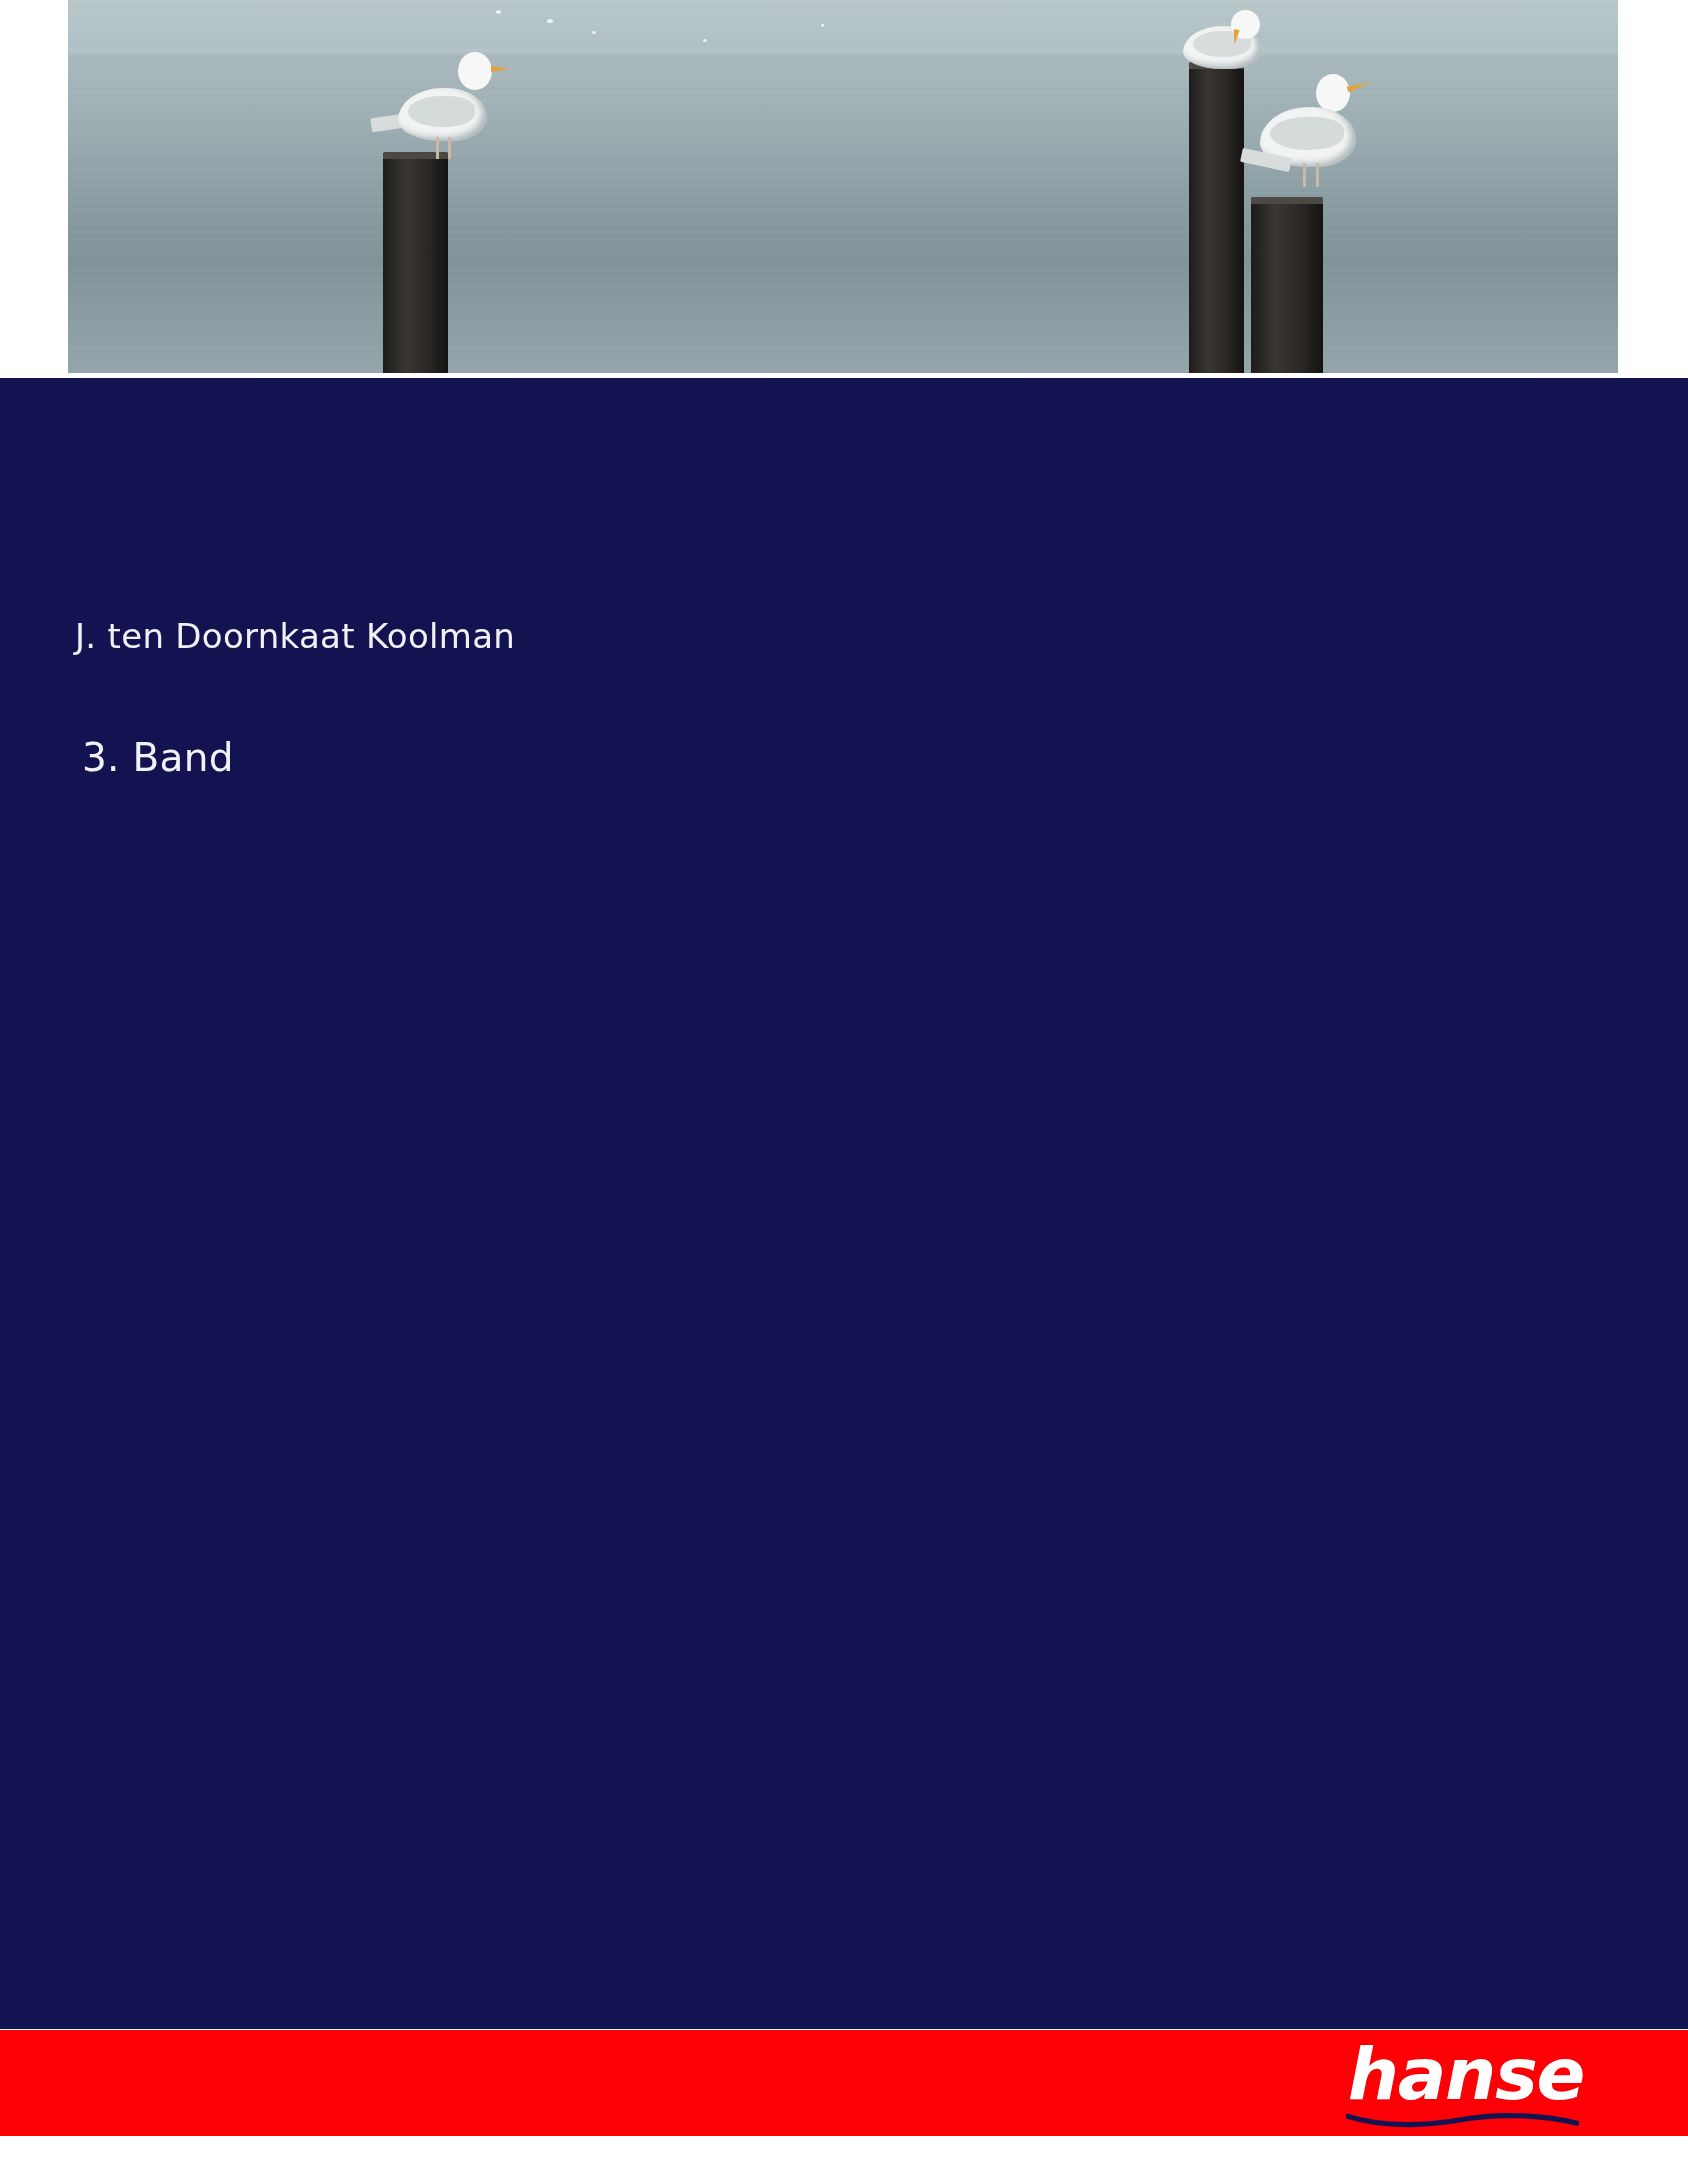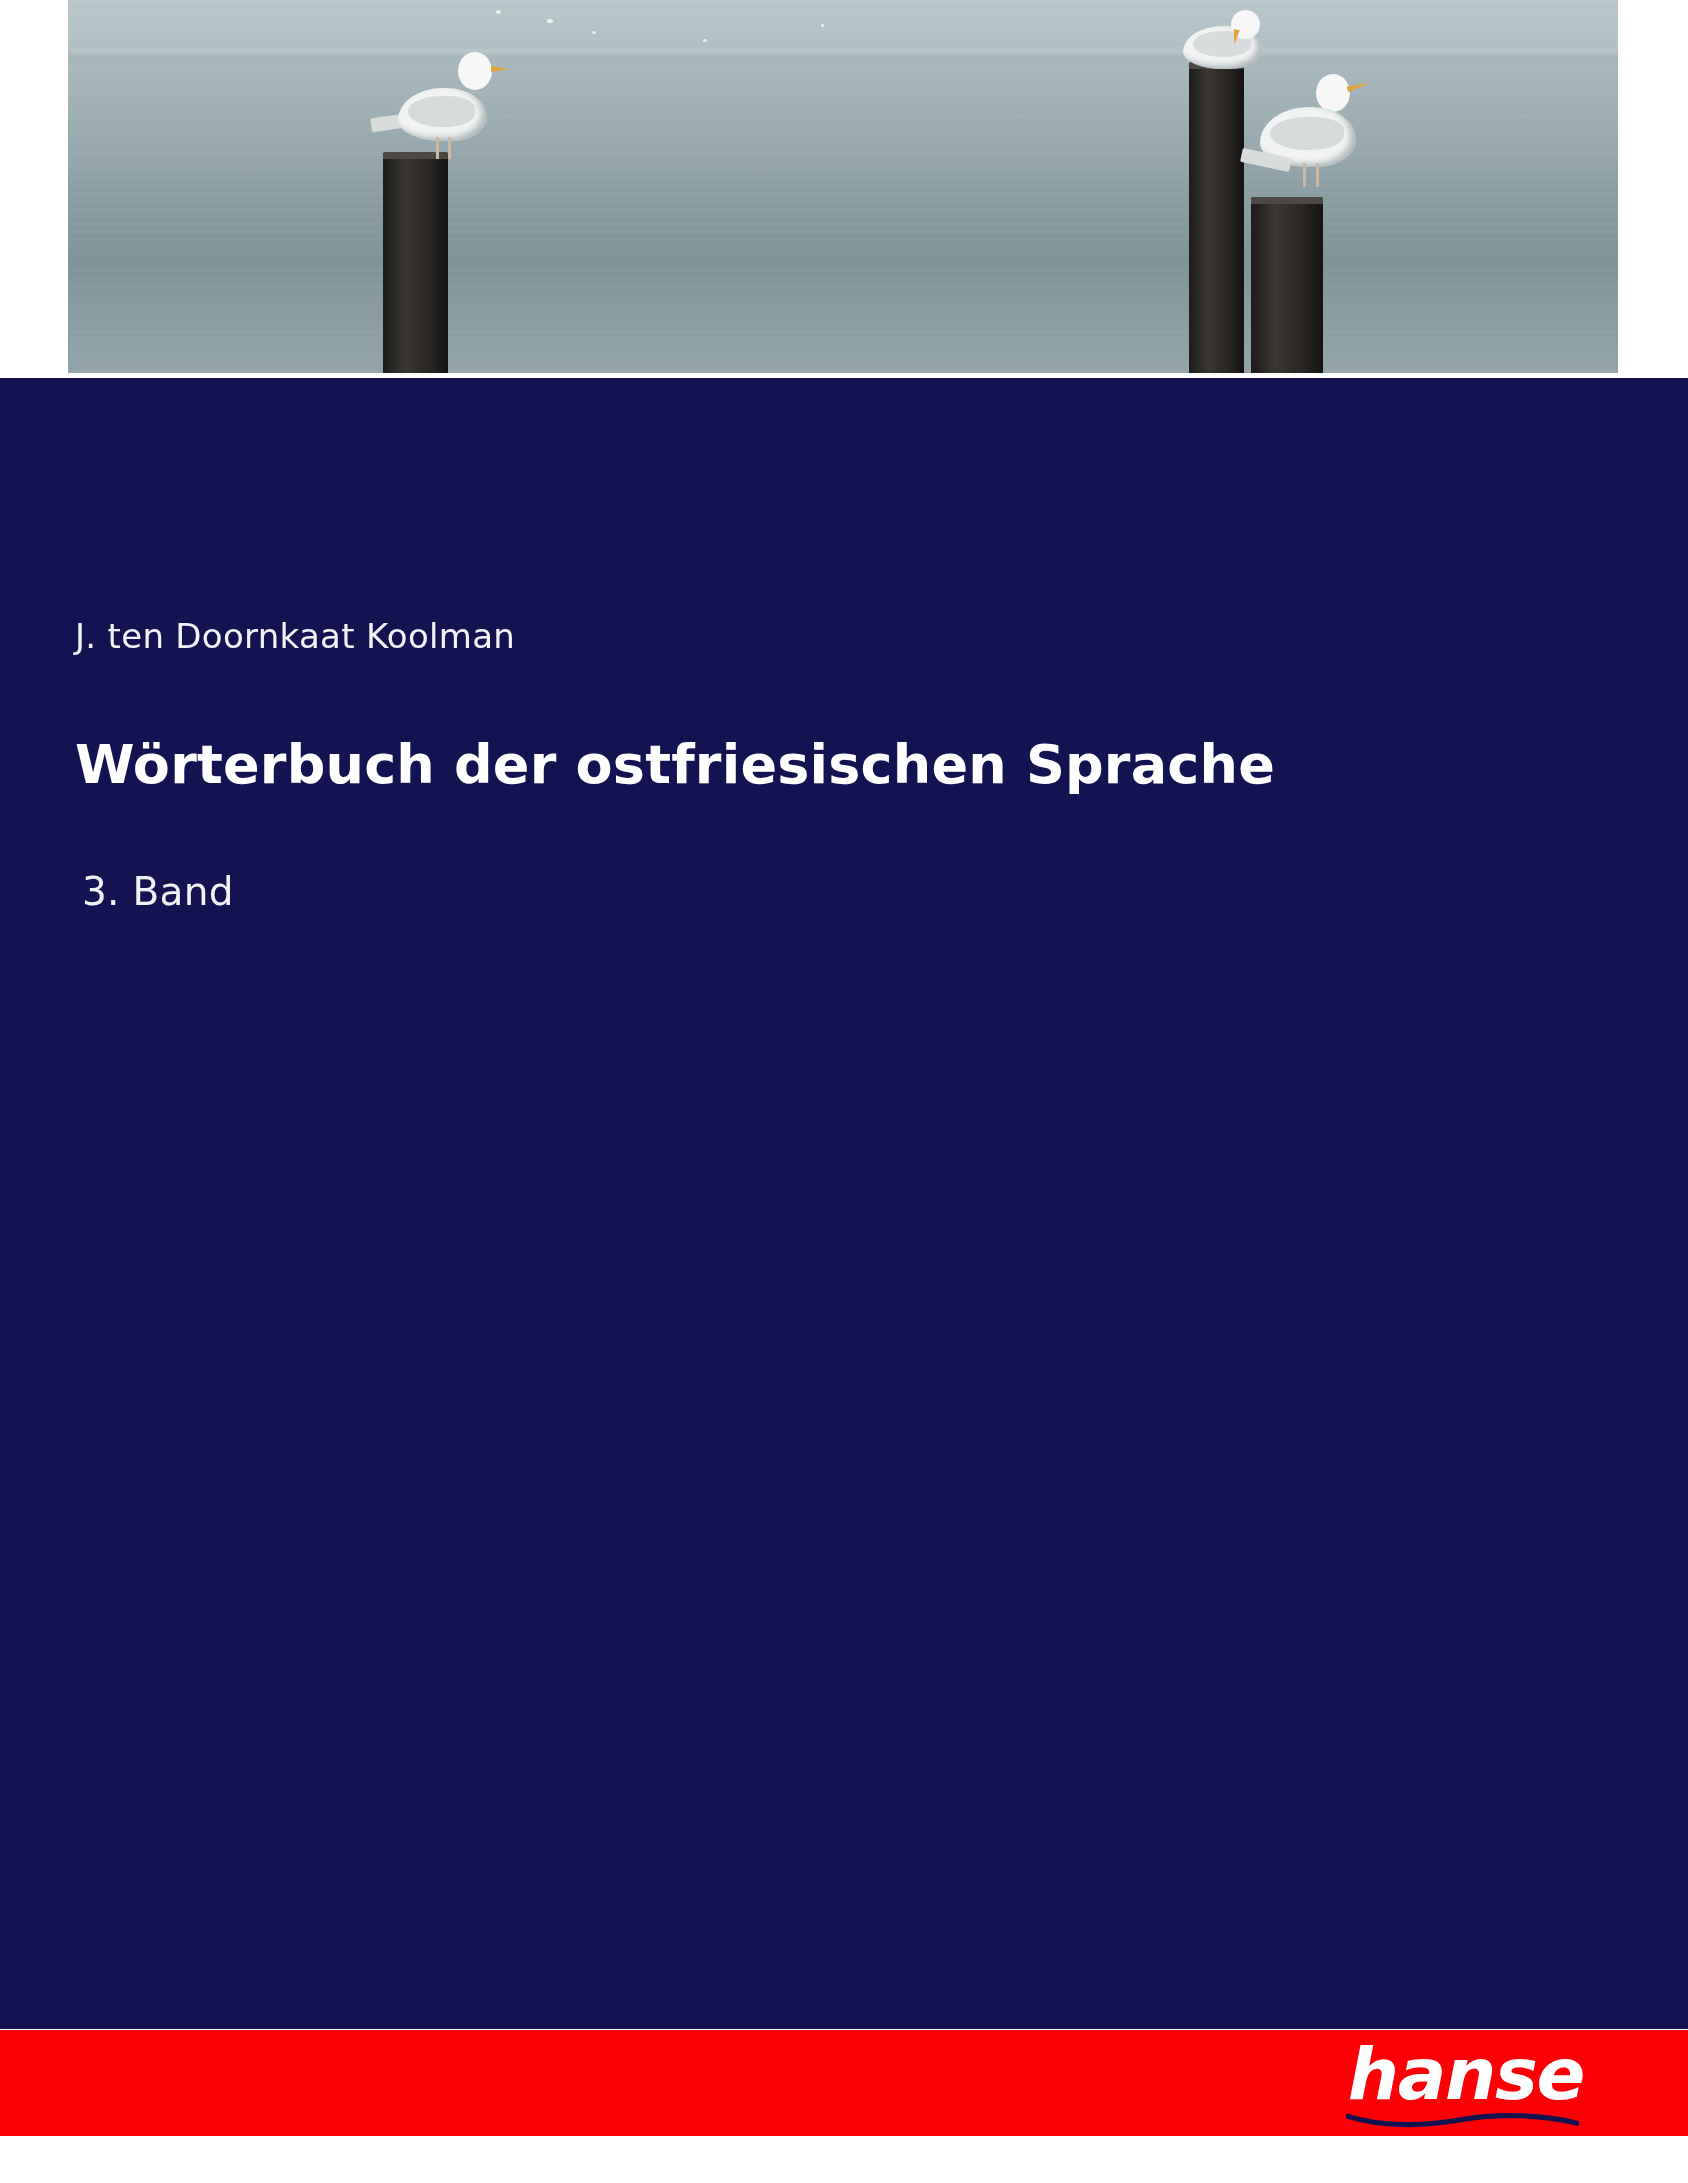--- a/index.html
+++ b/index.html
@@ -266,21 +266,20 @@
         <div class="body" style="left:19px; top:33px; width:96px; height:60px;"></div>
         <div class="wing" style="left:29px; top:43px; width:74px; height:33px; opacity:0.7;"></div>
         <div class="tail" style="left:0px; top:79px; width:50px; height:13.7px; transform:rotate(12deg);"></div>
         <div class="leg" style="left:62px; top:89px; height:24px;"></div>
         <div class="leg" style="left:75px; top:89px; height:24px;"></div>
       </div>
     </div>
 
     <div class="text-block">
       <p class="author">J. ten Doornkaat Koolman</p>
-      <h1 class="title">Wörterbuch der ostfriesischen Sprache</h1>
       <p class="subtitle">3. Band</p>
     </div>
 
     <div class="footer-bar"></div>
     <div class="footer-bottom-white"></div>
 
     <div class="logo">
       <span class="logo-word">hanse</span>
       <svg class="logo-swoosh" viewBox="0 0 272 18">
         <path d="M2 4 C 40 16, 90 16, 134 8 C 178 0, 230 2, 270 12" fill="none" stroke="#131352" stroke-width="6" stroke-linecap="round"></path>

